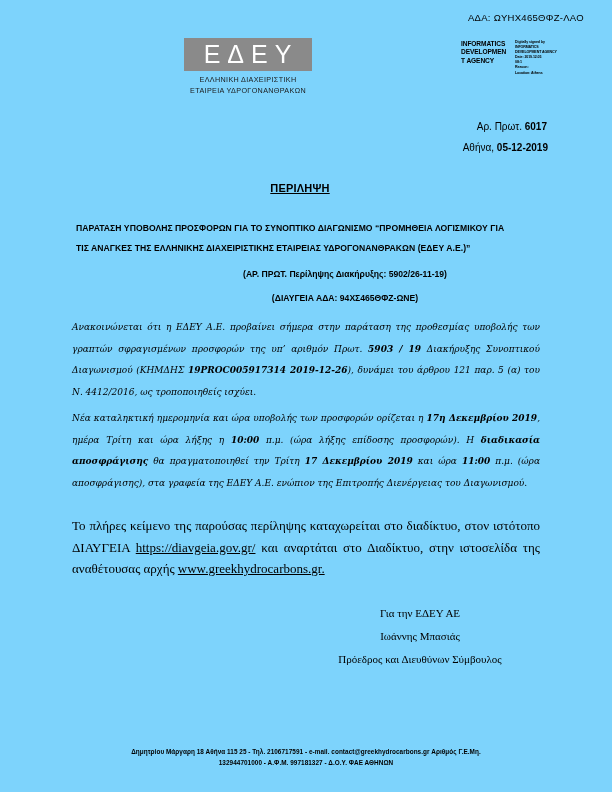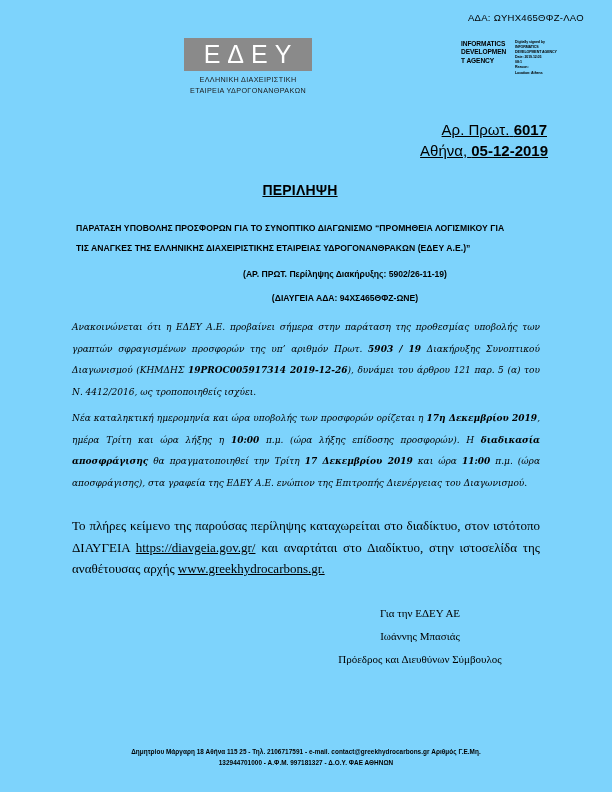--- a/index.html
+++ b/index.html
@@ -86,37 +86,36 @@
     color: #000;
     width: 58px;
     word-break: break-all;
   }
 
   
   .proto {
     position: absolute;
     right: 65px;
     font-family: "Liberation Sans", sans-serif;
-    font-size: 15px;
+    font-size: 10px;
     white-space: nowrap;
-    text-decoration: underline;
   }
   .proto.l1 { top: 121px; }
   .proto.l2 { top: 142px; right: 64px; }
   .proto b { font-weight: bold; }
 
   
   .heading {
     position: absolute;
     top: 182px;
     left: 0;
     width: 600px;
     text-align: center;
     font-family: "Liberation Sans", sans-serif;
-    font-size: 14px;
+    font-size: 11px;
     font-weight: bold;
     text-decoration: underline;
     letter-spacing: 0.2px;
   }
 
   
   .title-block {
     position: absolute;
     top: 218px;
     left: 76px;

